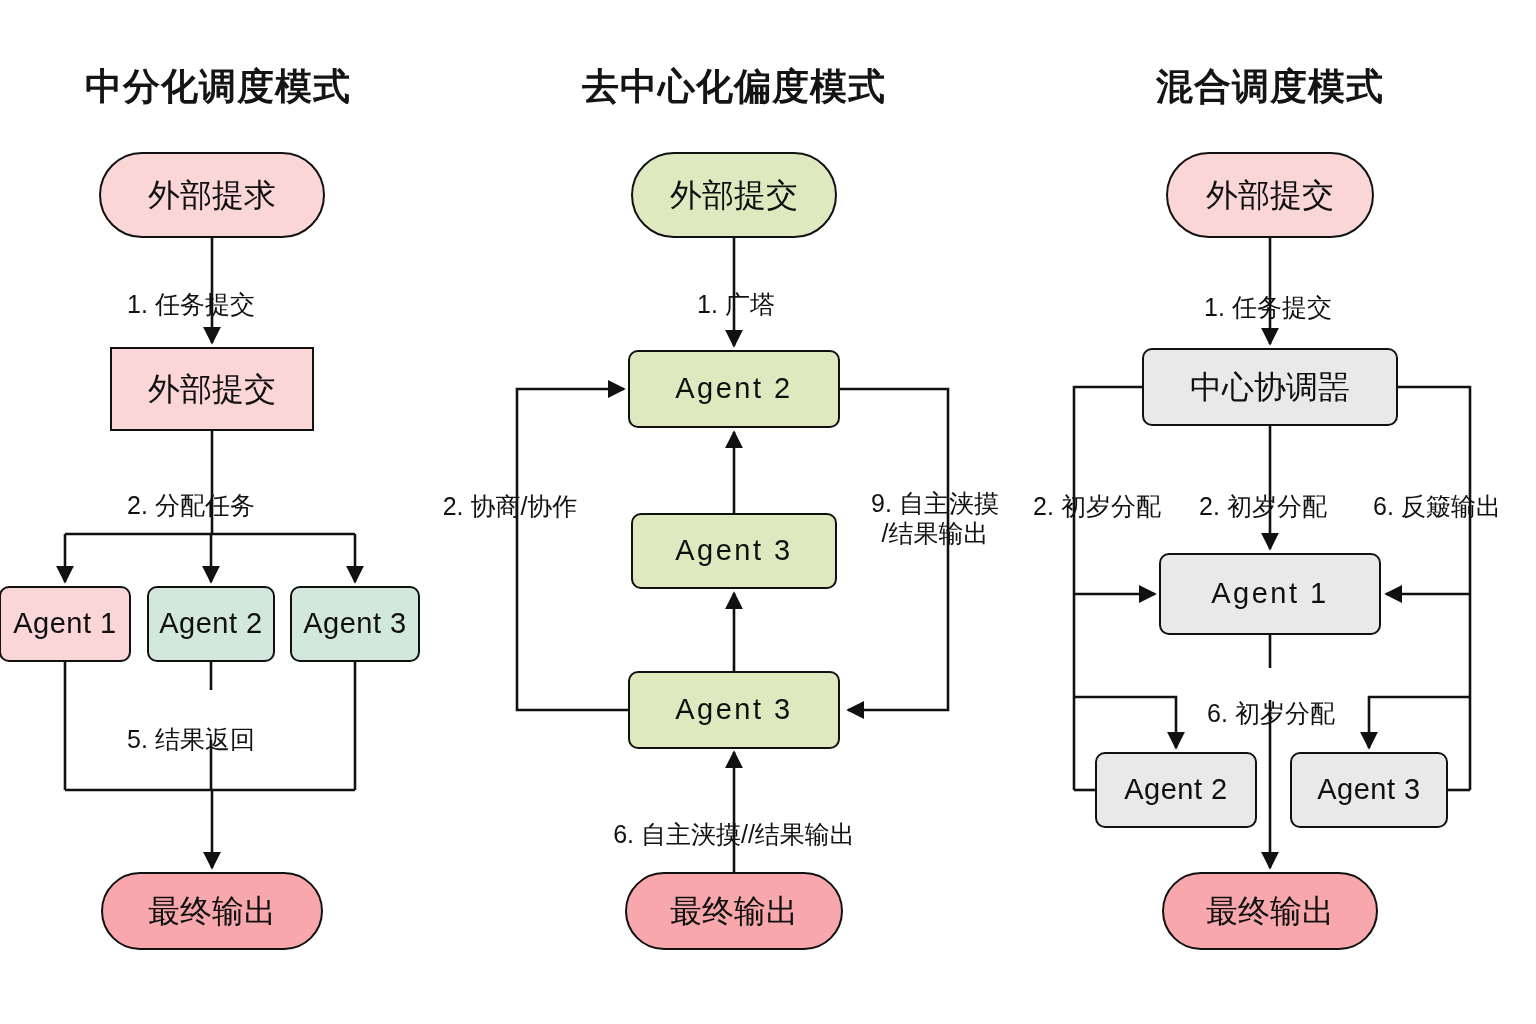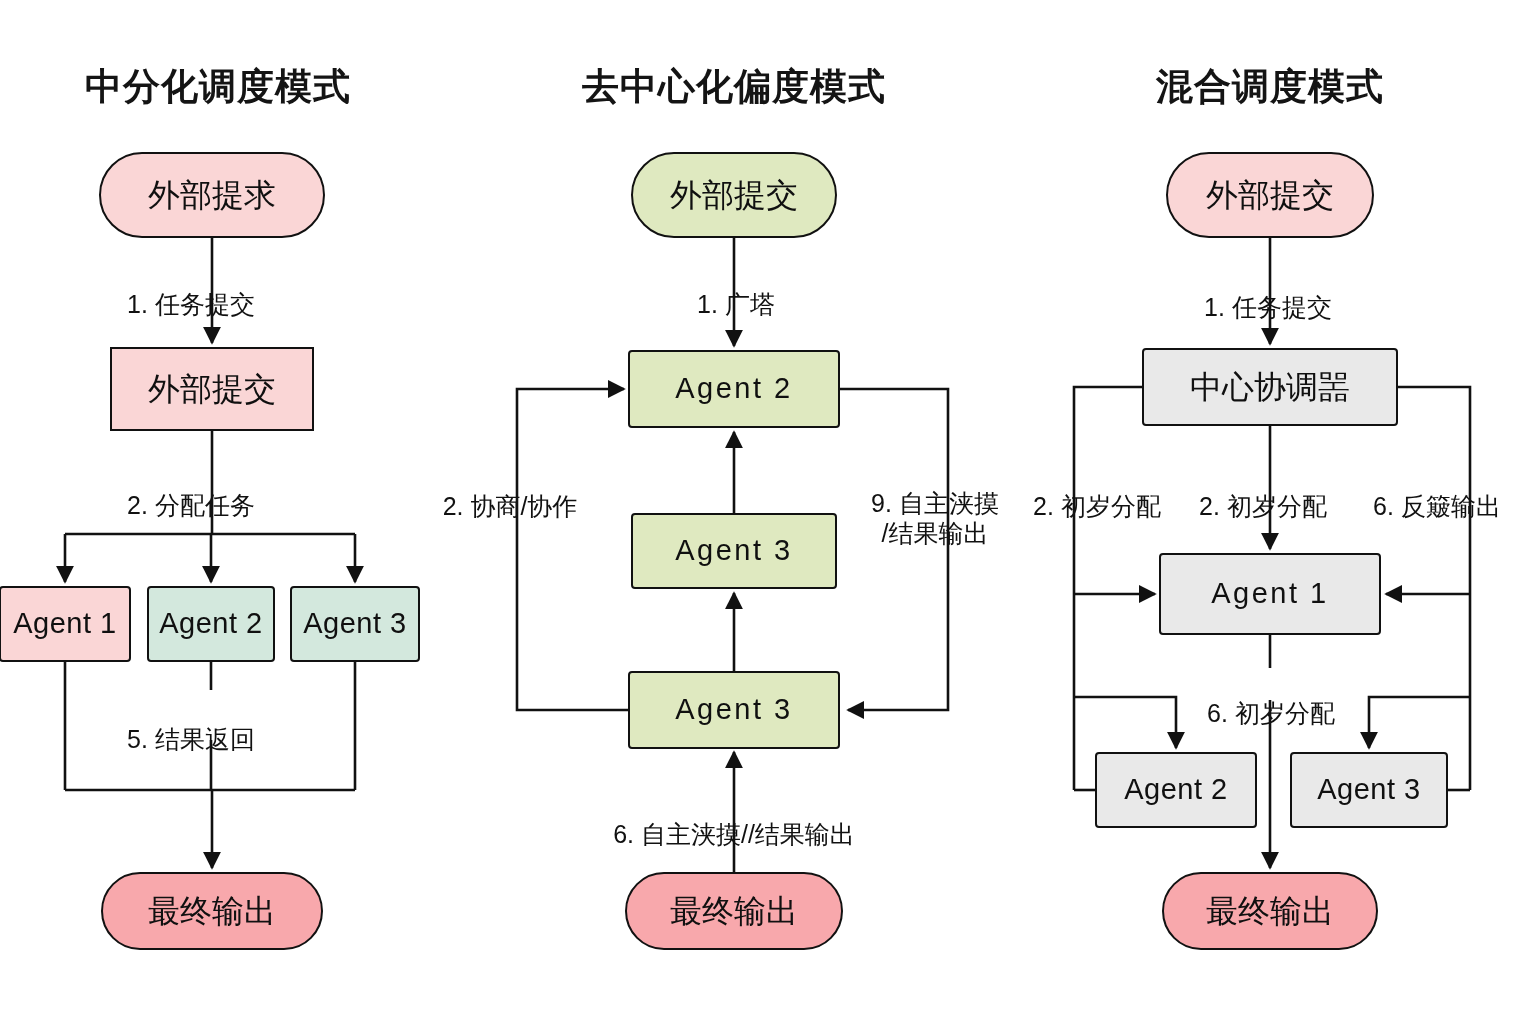--- a/index.html
+++ b/index.html
@@ -31,21 +31,21 @@
     display:flex;
     align-items:center;
     justify-content:center;
     text-align:center;
     color:#101010;
     transform:translateX(-50%);
     line-height:1.15;
   }
   .node.stadium{border-radius:999px;}
   .node.rect{border-radius:0;}
-  .node.round{border-radius:4px;}
+  .node.round{border-radius:10px;}
 
   .t-cjk{font-size:32px;}
   .t-agent{font-size:29px;letter-spacing:.5px;}
   .t-agent-sp{font-size:29px;letter-spacing:2.5px;}
 
   .edge-label{
     position:absolute;
     font-size:25px;
     color:#111111;
     white-space:nowrap;

